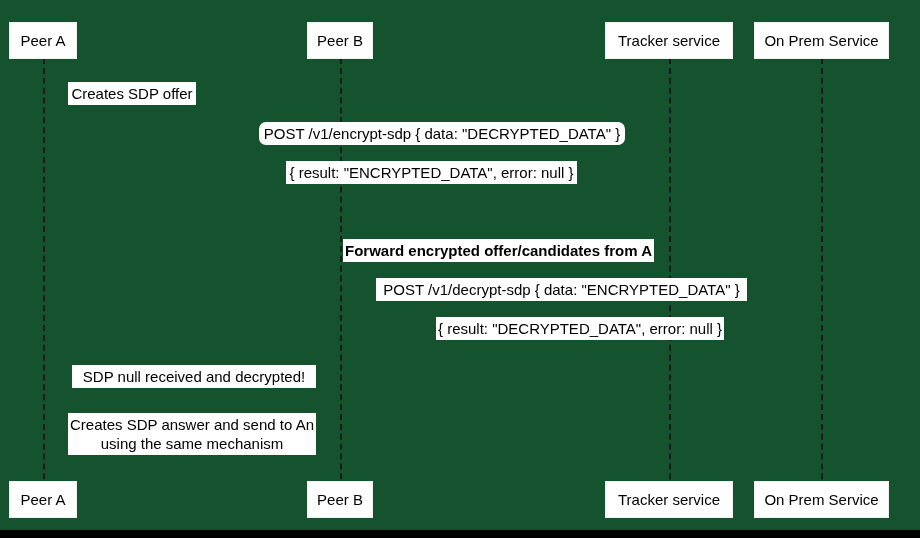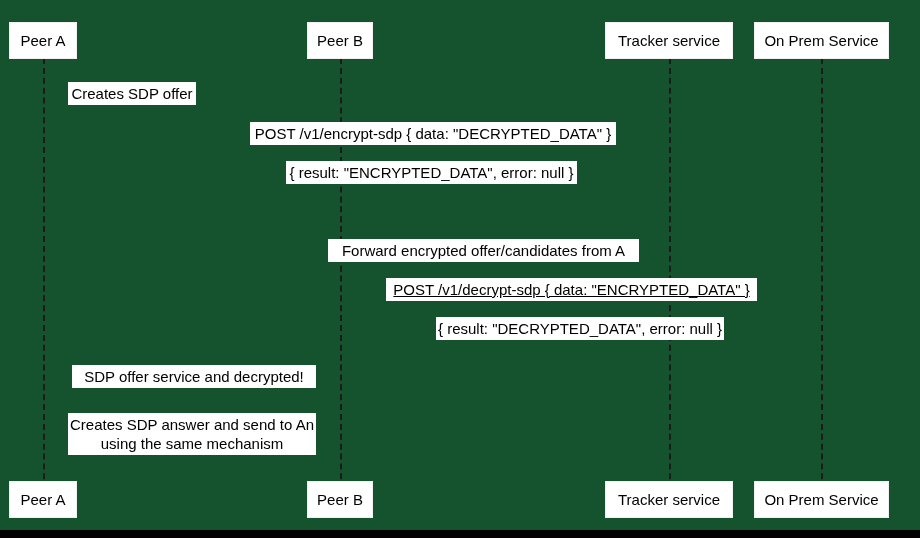--- a/index.html
+++ b/index.html
@@ -80,43 +80,43 @@
     <span>Tracker service</span>
   </div>
   <div class="participant" style="left:754px; top:22px; width:135px;">
     <span>On Prem Service</span>
   </div>
 
   <div class="msg" style="left:68px; top:82px; width:128px; height:23px;">
     <span>Creates SDP offer</span>
   </div>
 
-  <div class="msg" style="left:250px; top:122px; width:366px; height:23px;">
+  <div class="msg" style="left:259px; top:122px; width:366px; height:23px;border-radius:7px;">
     <span>POST /v1/encrypt-sdp { data: "DECRYPTED_DATA" }</span>
   </div>
 
   <div class="msg" style="left:286px; top:161px; width:291px; height:23px;">
     <span>{ result: "ENCRYPTED_DATA", error: null }</span>
   </div>
 
 
-  <div class="msg" style="left:328px; top:239px; width:311px; height:23px;">
+  <div class="msg" style="left:343px; top:239px; width:311px; height:23px;font-weight:bold;">
     <span>Forward encrypted offer/candidates from A</span>
   </div>
 
-  <div class="msg" style="left:386px; top:278px; width:371px; height:23px;text-decoration:underline;">
+  <div class="msg" style="left:376px; top:278px; width:371px; height:23px;">
     <span>POST /v1/decrypt-sdp { data: "ENCRYPTED_DATA" }</span>
   </div>
 
   <div class="msg" style="left:436px; top:317px; width:288px; height:23px;">
     <span>{ result: "DECRYPTED_DATA", error: null }</span>
   </div>
 
   <div class="msg" style="left:72px; top:365px; width:244px; height:23px;">
-    <span>SDP offer service and decrypted!</span>
+    <span>SDP null received and decrypted!</span>
   </div>
 
   <div class="msg two-line" style="left:68px; top:413px; width:248px; height:42px;">
     <span>Creates SDP answer and send to An using the same mechanism</span>
   </div>
 
   <div class="participant" style="left:9px;  top:481px; width:68px;">
     <span>Peer A</span>
   </div>
   <div class="participant" style="left:307px; top:481px; width:66px;">

